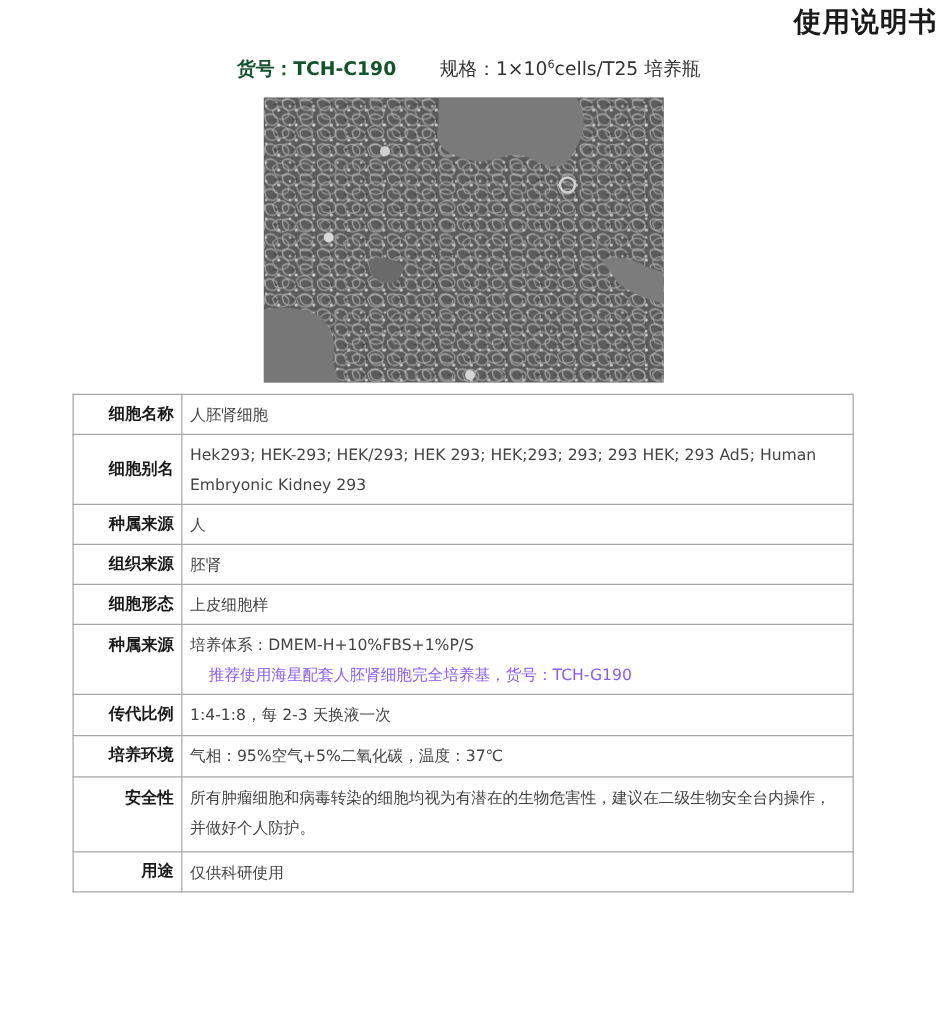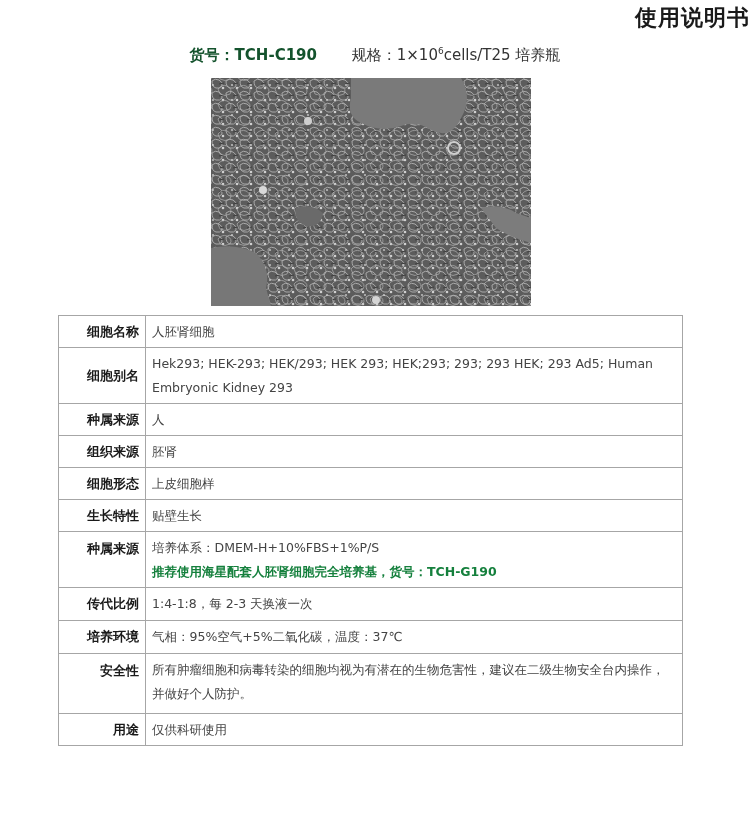--- a/index.html
+++ b/index.html
@@ -32,21 +32,21 @@
     border: 1px solid #a6a6a6; font-size: 12.5px; vertical-align: top;
     padding: 0 6px; line-height: 24px;
   }
   table.info td.label {
     width: 74px; font-weight: bold; color: #1a1a1a; font-size: 13px;
     padding-top: 5px; padding-bottom: 3px; text-align: right;
   }
   table.info td.value { color: #444; padding-top: 4px; padding-bottom: 3px; }
   table.info td.value.center-v { vertical-align: middle; padding-top: 0; padding-bottom: 0; margin-top: 24px; }
   table.info td.label.center-v { vertical-align: middle; padding-top: 0; padding-bottom: 0; }
-  .bold-line { font-weight: bold; color: #15803d; }
+  .bold-line { font-weight: normal; color: #8b5cf6; margin-left: 15px; }
   .tm { font-size: 8px; vertical-align: 6px; }
 </style>
 </head>
 <body>
 
 <div class="title">使用说明书</div>
 
 <div class="subline">
   <span class="cat"><span>货号：</span><span>TCH-C190</span></span>
   <span class="spec"><span>规格：</span><span>1×10</span><sup>6</sup><span>cells/T25 培养瓶</span></span>
@@ -94,24 +94,20 @@
     <td class="value center-v">人</td>
   </tr>
   <tr style="height:32px">
     <td class="label center-v">组织来源</td>
     <td class="value center-v">胚肾</td>
   </tr>
   <tr style="height:32px">
     <td class="label center-v">细胞形态</td>
     <td class="value center-v">上皮细胞样</td>
   </tr>
-  <tr style="height:32px">
-    <td class="label center-v">生长特性</td>
-    <td class="value center-v">贴壁生长</td>
-  </tr>
   <tr style="height:54px">
     <td class="label">种属来源</td>
     <td class="value">
       <div>培养体系：DMEM-H+10%FBS+1%P/S</div>
       <div class="bold-line">推荐使用海星配套人胚肾细胞完全培养基，货号：TCH-G190</div>
     </td>
   </tr>
   <tr style="height:33px">
     <td class="label center-v">传代比例</td>
     <td class="value center-v">1:4-1:8，每 2-3 天换液一次</td>

